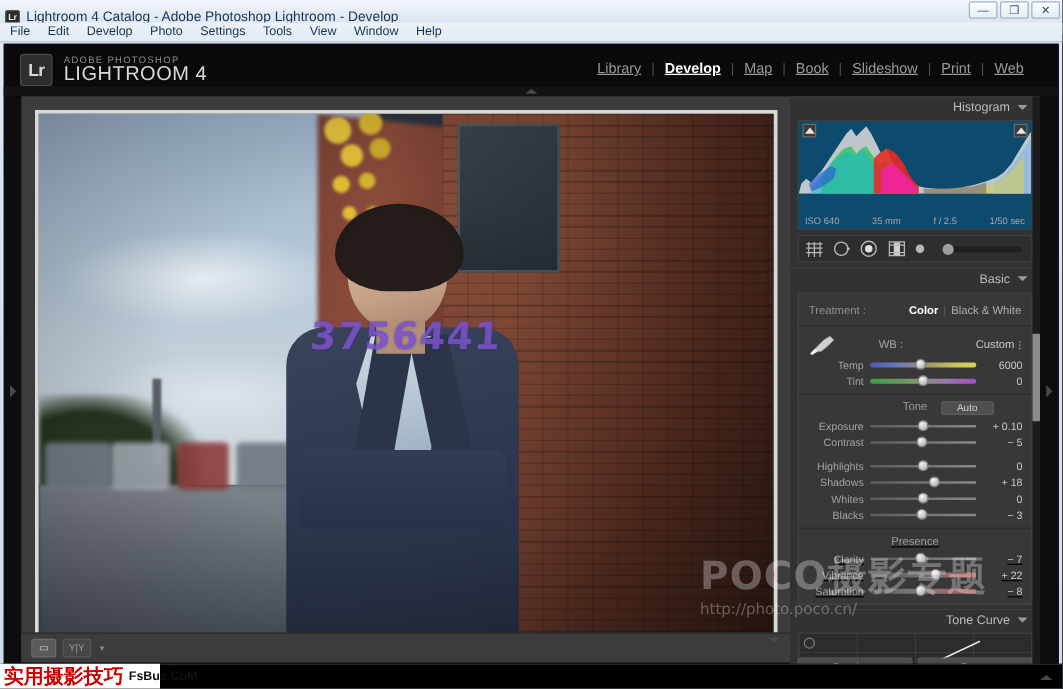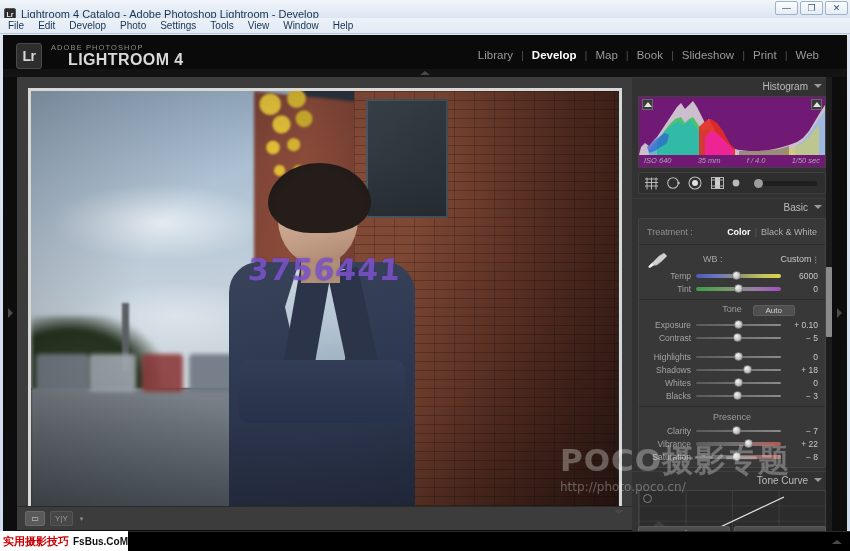--- a/index.html
+++ b/index.html
@@ -70,29 +70,30 @@
     border:1px solid #4b4b4b; border-radius:3px;
     color:#d8d8d8; font-size:14px; font-weight:bold;
     display:flex; align-items:center; justify-content:center;
     letter-spacing:-0.5px;
   }
   .identity-text { margin-left:9px; line-height:1.05; }
   .identity-sub {
     font-size:7.5px; color:#8e8e8e; letter-spacing:1.1px;
   }
   .identity-main {
-    font-size:16px; color:#d9d9d9; letter-spacing:0.4px; font-weight:700;margin-left:17px;
+    font-size:16px; color:#d9d9d9; letter-spacing:0.4px; font-weight:400;
   }
   .module-picker {
     position:absolute; right:20px; top:14px;
     display:flex; align-items:center; gap:0px;
   }
   .module-item {
     font-size:11.5px; color:#9a9a9a; padding:0 8px; white-space:nowrap;
     cursor:pointer;
+    text-decoration:underline;
   }
   .module-item.active { color:#ffffff; font-weight:bold; }
   .module-sep { color:#4e4e4e; font-size:11px; }
 
   .top-collapse {
     position:absolute; left:0; top:34px; width:844px; height:8px;
     background:#131313; display:flex; align-items:center; justify-content:center;
   }
   .tri-up {
     width:0;height:0;border-left:5px solid transparent;border-right:5px solid transparent;
@@ -303,22 +304,22 @@
     padding-right:10px; gap:6px;
     border-top:1px solid #3d3d3d;
   }
   .panel-header .ph-title { font-size:10px; color:#bcbcbc; }
   .ph-caret {
     width:0;height:0;border-left:4px solid transparent;border-right:4px solid transparent;
     border-top:4px solid #9a9a9a;
   }
 
   .histogram-box {
-    margin:2px 6px 0 6px; height:72px; background:#701a75;
-    border:1px solid #414141; position:relative; overflow:hidden;font-style:italic;
+    margin:2px 6px 0 6px; height:88px; background:#0c4a6e;
+    border:1px solid #414141; position:relative; overflow:hidden;
   }
   .hist-clip {
     position:absolute; top:2px; width:11px; height:11px;
     background:#3a3a3a; border:1px solid #6b6b6b;
     display:flex; align-items:center; justify-content:center;
   }
   .hist-clip.left { left:3px; }
   .hist-clip.right { right:3px; }
   .hist-clip i {
     width:0;height:0;border-left:4px solid transparent;border-right:4px solid transparent;
@@ -347,21 +348,21 @@
     border-radius:50%; background:#9d9d9d;
   }
 
   .section {
     margin:0 6px; background:#383838; border:1px solid #434343;
     border-radius:2px; margin-top:3px;
   }
   .sub-block {
     border-bottom:1px solid #2c2c2c; padding:4px 0;
   }
-  .sub-block:last-child { border-bottom:none; }
+  .sub-block:last-child { border-bottom:none;text-decoration:underline; }
 
   .treatment-row {
     display:flex; align-items:center; height:17px; padding:0 8px;
     font-size:9px; color:#9a9a9a; gap:4px;
   }
   .treatment-row .label { color:#919191; }
   .treatment-row .opt { margin-left:auto; color:#b0b0b0; }
   .treatment-row .opt.active { color:#ffffff; font-weight:bold; }
   .treatment-row .divider { color:#5d5d5d; }
 
@@ -462,21 +463,21 @@
     white-space:nowrap;
   }
 
   
   .fsbus-wm {
     position:absolute; left:0px; bottom:0px; width:128px; height:20px;
     background:#ffffff; display:flex; align-items:center; padding-left:3px;
     z-index:60;
   }
   .fsbus-cn {
-    font-size:11px; font-weight:bold; color:#cc0000;
+    font-size:16px; font-weight:bold; color:#cc0000;
     font-family:Liberation Serif, serif; white-space:nowrap;
   }
   .fsbus-en {
     font-size:10px; color:#111; margin-left:4px; font-weight:bold;
     font-family:"Liberation Sans", sans-serif;
   }
 
   .status-strip {
     position:absolute; left:0; bottom:0; width:850px; height:20px;
     background:#000; border-top:1px solid #2a2a2a; z-index:50;
@@ -615,21 +616,21 @@
         </div>
         <div class="hist-clip left">
             <i></i>
           </div>
         <div class="hist-clip right">
             <i></i>
           </div>
         <div class="hist-info">
           <span>ISO 640</span>
           <span>35 mm</span>
-          <span>f / 4.0</span>
+          <span>f / 2.5</span>
           <span>1/50 sec</span>
         </div>
       </div>
 
       <div class="tool-strip">
         <span class="ts-icon">
           <svg width="15" height="13" viewBox="0 0 15 13">
             <g stroke="#b8b8b8" stroke-width="1" fill="none">
               <path d="M1,2 h13 M1,5.5 h13 M1,9 h13"></path>
               <path d="M3,0.5 v12 M7.5,0.5 v12 M12,0.5 v12"></path>

